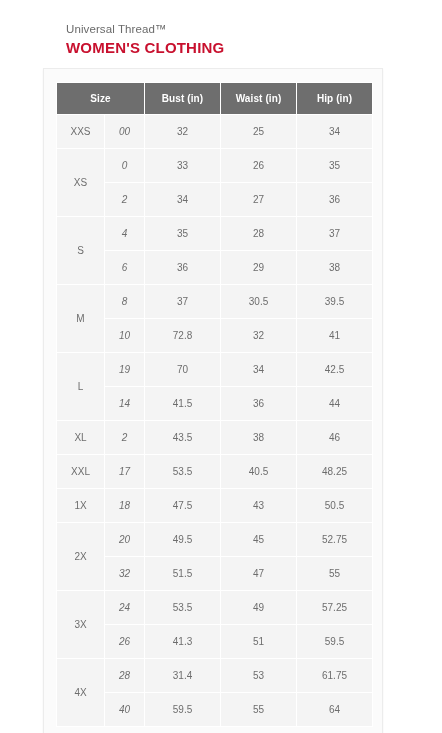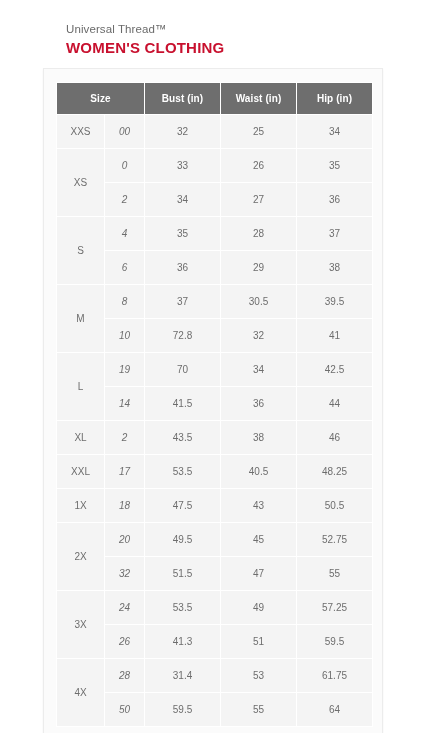--- a/index.html
+++ b/index.html
@@ -239,21 +239,21 @@
             <td class="measure">59.5</td>
           </tr>
           <tr>
             <td class="size-label" rowspan="2">4X</td>
             <td class="size-num">28</td>
             <td class="measure">31.4</td>
             <td class="measure">53</td>
             <td class="measure">61.75</td>
           </tr>
           <tr>
-            <td class="size-num">50</td>
+            <td class="size-num">40</td>
             <td class="measure">59.5</td>
             <td class="measure">55</td>
             <td class="measure">64</td>
           </tr>
         </tbody>
     </table>
   </div>
 
 </div>
 

